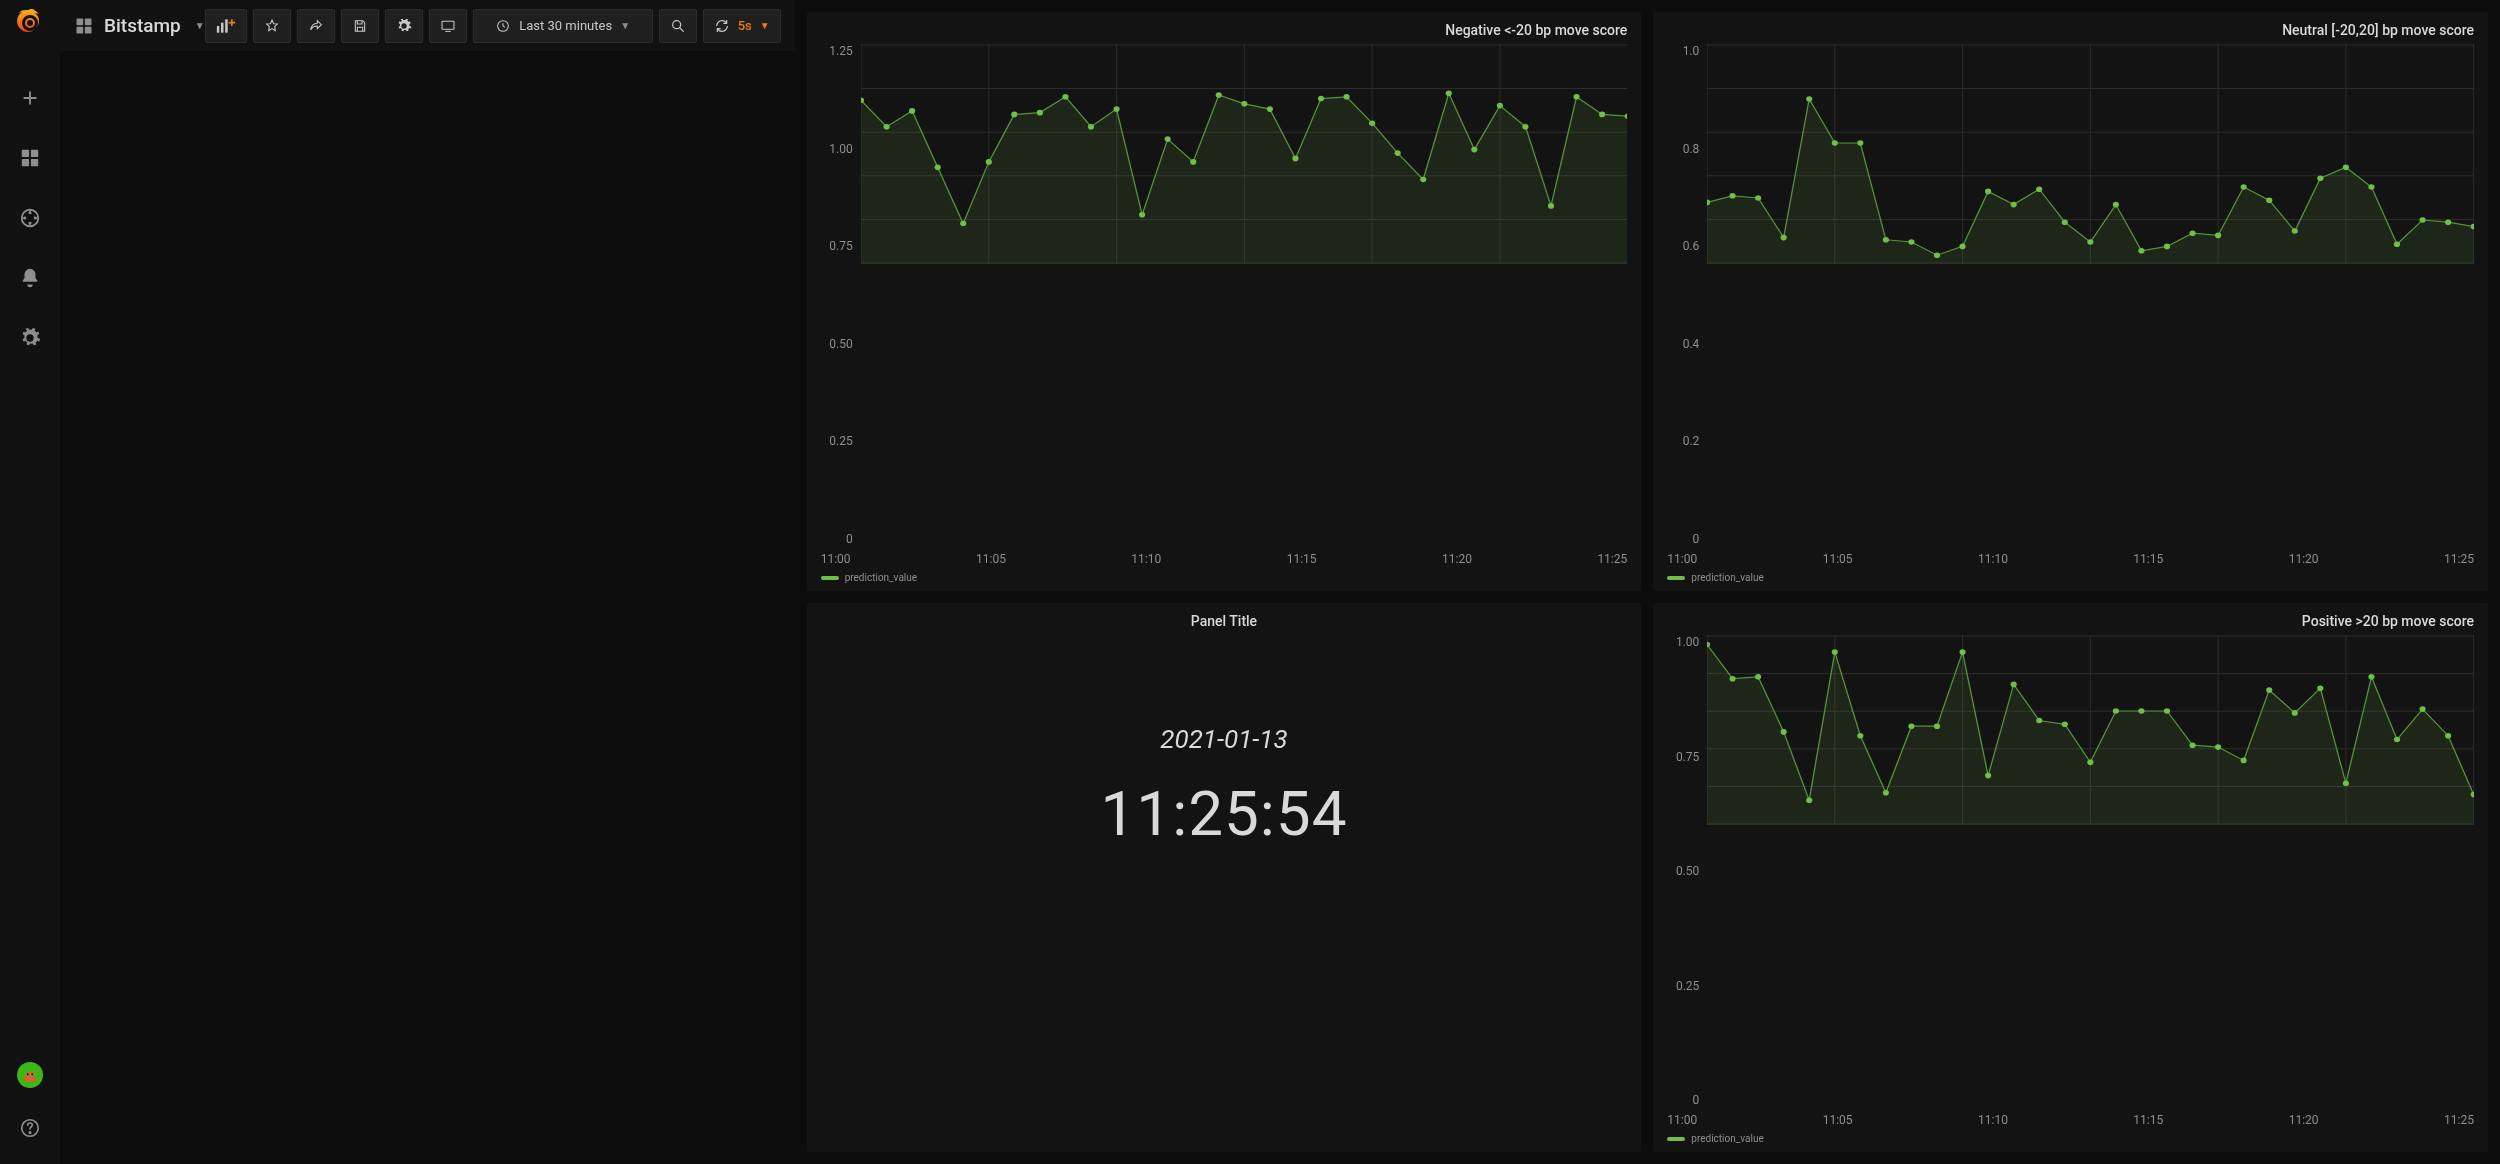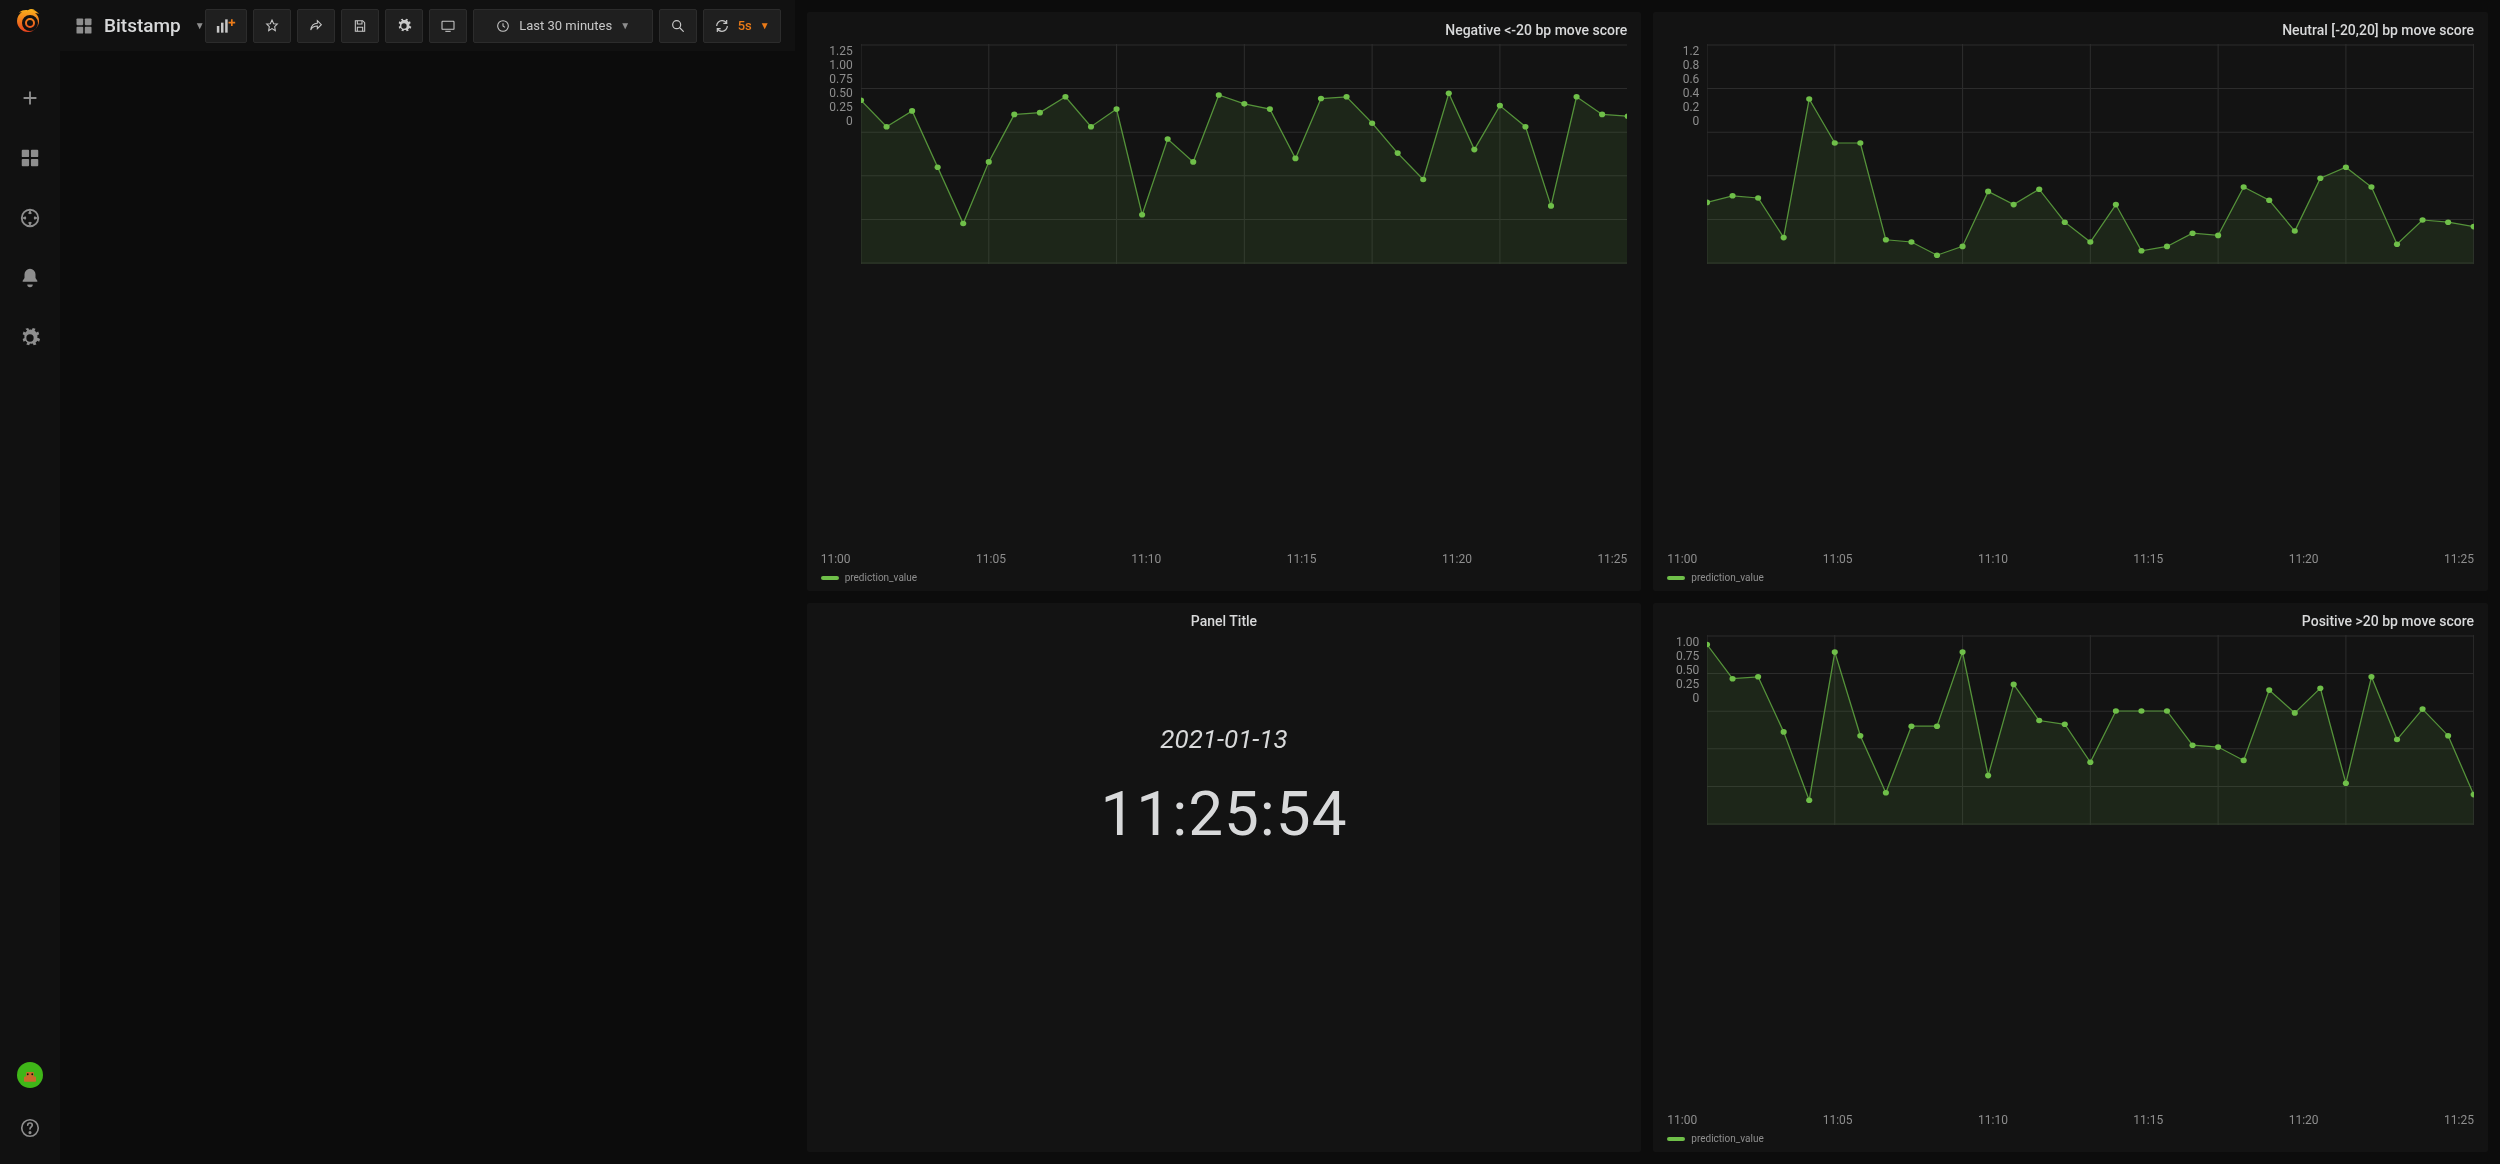--- a/index.html
+++ b/index.html
@@ -22,21 +22,21 @@
 .tb-spacer{flex:1;}
 .tb-right{display:flex;align-items:center;gap:6px;justify-content:flex-end;}
 .tb-btn{height:34px;min-width:38px;background:#1f1f1f;border:1px solid #2c2c2c;border-radius:2px;display:flex;align-items:center;justify-content:center;color:#c7c7c7;cursor:pointer;font-size:13px;padding:0 10px;gap:8px;}
 .tb-btn svg{width:16px;height:16px;}
 .tb-btn.addp svg{width:20px;height:18px;}
 .refresh-int{color:#eb7b18;font-weight:500;}
 .content{flex:1;padding:12px;display:grid;grid-template-columns:1fr 1fr;grid-template-rows:auto auto;gap:12px;}
 .panel{background:#131313;border-radius:2px;padding:10px 14px 8px;display:flex;flex-direction:column;}
 .panel-title{text-align:right;font-size:14px;color:#d8d9da;font-weight:500;margin-bottom:6px;}
 .chart-wrap{flex:1;display:flex;}
-.yaxis{display:flex;flex-direction:column;justify-content:flex-start;align-items:flex-end;padding-right:8px;font-size:12px;color:#8e8e8e;min-width:40px;}
+.yaxis{display:flex;flex-direction:column;justify-content:space-between;align-items:flex-end;padding-right:8px;font-size:12px;color:#8e8e8e;min-width:40px;}
 .plot{flex:1;position:relative;}
 .grid line{stroke:#2c2c2c;stroke-width:1;}
 .series{fill:none;stroke:#55933a;stroke-width:1.2;}
 .area{fill:rgba(85,147,58,0.15);}
 .pt{fill:#6fbf49;}
 .xaxis{display:flex;justify-content:space-between;font-size:12px;color:#8e8e8e;padding:6px 0 4px;text-align:right;}
 .legend{display:flex;align-items:center;gap:6px;font-size:10px;color:#8e8e8e;padding-top:2px;}
 .legend .swatch{width:18px;height:4px;background:#6fbf49;border-radius:2px;}
 .clock-panel{background:#131313;border-radius:2px;display:flex;flex-direction:column;align-items:center;justify-content:flex-start;padding:10px;gap:19px;}
 .clock-date{font-size:26px;color:#d8d9da;margin-top:70px;font-style:italic;}
@@ -257,21 +257,21 @@
         <div class="legend">
             <span class="swatch"></span>
             <span>prediction_value</span>
           </div>
       </div>
 
       <div class="panel">
         <div class="panel-title">Neutral [-20,20] bp move score</div>
         <div class="chart-wrap">
           <div class="yaxis">
-              <span>1.2</span>
+              <span>1.0</span>
               <span>0.8</span>
               <span>0.6</span>
               <span>0.4</span>
               <span>0.2</span>
               <span>0</span>
             </div>
           <div class="plot"><svg width="100%" height="220" preserveAspectRatio="none" viewBox="0 0 700 220">
                 <g class="grid">
                   <line x1="0" x2="700" y1="1" y2="1"></line>
                   <line x1="0" x2="700" y1="44.6" y2="44.6"></line>

